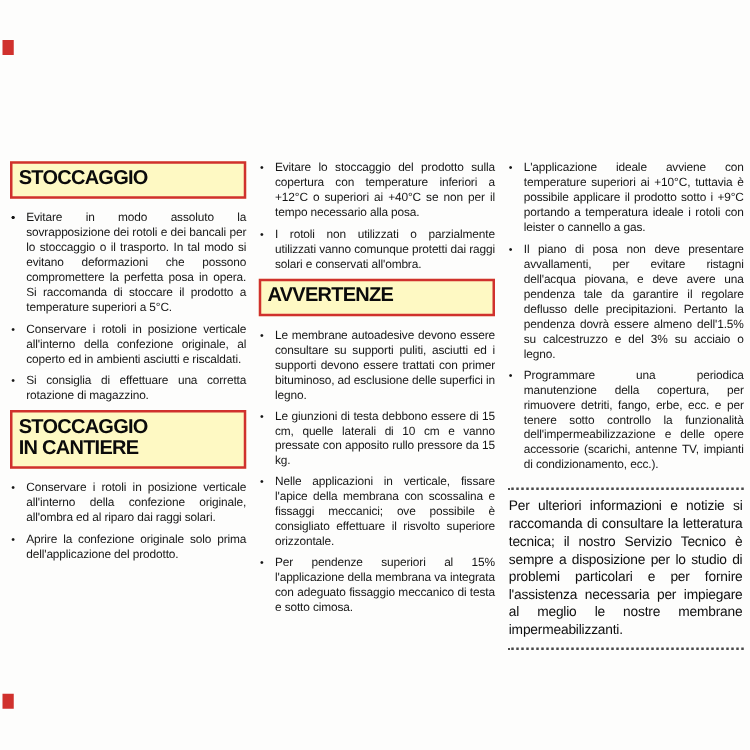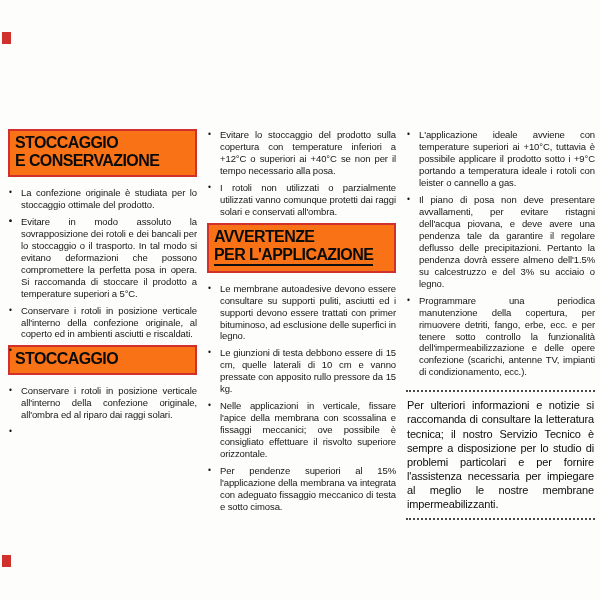--- a/index.html
+++ b/index.html
@@ -24,21 +24,21 @@
   .corner-mark.bottom{top:555px;}
   .columns{
     position:absolute;left:8px;top:129px;
     display:flex;gap:10px;align-items:flex-start;
   }
   .column{width:189px;}
   .hbox{
     box-sizing:border-box;
     width:100%;
     border:2px solid var(--red);
-    background:#f97316;
+    background:#fef9c3;
     padding:3px 5px 5px 5px;
     font-weight:bold;
     font-size:16px;
     line-height:1.12;
     letter-spacing:-0.6px;
     color:#0b0b0b;
     margin-bottom:10px;
   }
   .bullets + .hbox{}
   .hline{white-space:nowrap;}
@@ -77,55 +77,54 @@
 </head>
 <body>
 
 <div class="page">
   <div class="corner-mark top"></div>
   <div class="corner-mark bottom"></div>
   <div class="columns" id="columns">
       <div class="column">
         <div class="hbox">
           <div class="hline">STOCCAGGIO</div>
-          <div class="hline">E CONSERVAZIONE</div>
         </div>
         <div class="bullets">
-          <div class="bitem"><span class="bglyph">•</span><span class="btext">La confezione originale è studiata per lo stoccaggio ottimale del prodotto.</span></div>
+          <div class="bitem"><span class="bglyph">•</span></div>
           <div class="bitem"><span class="bglyph">•</span></div>
           <div class="bitem"><span class="bglyph">•</span><span class="btext">Evitare in modo assoluto la sovrapposizione dei rotoli e dei bancali per lo stoccaggio o il trasporto. In tal modo si evitano deformazioni che possono compromettere la perfetta posa in opera. Si raccomanda di stoccare il prodotto a temperature superiori a 5°C.</span></div>
           <div class="bitem"><span class="bglyph">•</span><span class="btext">Conservare i rotoli in posizione verticale all'interno della confezione originale, al coperto ed in ambienti asciutti e riscaldati.</span></div>
-          <div class="bitem"><span class="bglyph">•</span></div>
+          <div class="bitem"><span class="bglyph">•</span><span class="btext">Si consiglia di effettuare una corretta rotazione di magazzino.</span></div>
         </div>
         <div class="hbox">
           <div class="hline">STOCCAGGIO</div>
+          <div class="hline">IN CANTIERE</div>
         </div>
         <div class="bullets">
           <div class="bitem"><span class="bglyph">•</span><span class="btext">Conservare i rotoli in posizione verticale all'interno della confezione originale, all'ombra ed al riparo dai raggi solari.</span></div>
-          <div class="bitem"><span class="bglyph">•</span></div>
+          <div class="bitem"><span class="bglyph">•</span><span class="btext">Aprire la confezione originale solo prima dell'applicazione del prodotto.</span></div>
         </div>
       </div>
       <div class="column">
         <div class="bullets">
           <div class="bitem"><span class="bglyph">•</span><span class="btext">Evitare lo stoccaggio del prodotto sulla copertura con temperature inferiori a +12°C o superiori ai +40°C se non per il tempo necessario alla posa.</span></div>
           <div class="bitem"><span class="bglyph">•</span><span class="btext">I rotoli non utilizzati o parzialmente utilizzati vanno comunque protetti dai raggi solari e conservati all'ombra.</span></div>
         </div>
         <div class="hbox">
           <div class="hline">AVVERTENZE</div>
-          <div class="hline"><span class="uline">PER L'APPLICAZIONE</span></div>
         </div>
         <div class="bullets">
           <div class="bitem"><span class="bglyph">•</span><span class="btext">Le membrane autoadesive devono essere consultare su supporti puliti, asciutti ed i supporti devono essere trattati con primer bituminoso, ad esclusione delle superfici in legno.</span></div>
           <div class="bitem"><span class="bglyph">•</span><span class="btext">Le giunzioni di testa debbono essere di 15 cm, quelle laterali di 10 cm e vanno pressate con apposito rullo pressore da 15 kg.</span></div>
           <div class="bitem"><span class="bglyph">•</span><span class="btext">Nelle applicazioni in verticale, fissare l'apice della membrana con scossalina e fissaggi meccanici; ove possibile è consigliato effettuare il risvolto superiore orizzontale.</span></div>
           <div class="bitem"><span class="bglyph">•</span><span class="btext">Per pendenze superiori al 15% l'applicazione della membrana va integrata con adeguato fissaggio meccanico di testa e sotto cimosa.</span></div>
         </div>
       </div>
       <div class="column">
         <div class="bullets">
           <div class="bitem"><span class="bglyph">•</span><span class="btext">L'applicazione ideale avviene con temperature superiori ai +10°C, tuttavia è possibile applicare il prodotto sotto i +9°C portando a temperatura ideale i rotoli con leister o cannello a gas.</span></div>
           <div class="bitem"><span class="bglyph">•</span><span class="btext">Il piano di posa non deve presentare avvallamenti, per evitare ristagni dell'acqua piovana, e deve avere una pendenza tale da garantire il regolare deflusso delle precipitazioni. Pertanto la pendenza dovrà essere almeno dell'1.5% su calcestruzzo e del 3% su acciaio o legno.</span></div>
-          <div class="bitem"><span class="bglyph">•</span><span class="btext">Programmare una periodica manutenzione della copertura, per rimuovere detriti, fango, erbe, ecc. e per tenere sotto controllo la funzionalità dell'impermeabilizzazione e delle opere confezione (scarichi, antenne TV, impianti di condizionamento, ecc.).</span></div>
+          <div class="bitem"><span class="bglyph">•</span><span class="btext">Programmare una periodica manutenzione della copertura, per rimuovere detriti, fango, erbe, ecc. e per tenere sotto controllo la funzionalità dell'impermeabilizzazione e delle opere accessorie (scarichi, antenne TV, impianti di condizionamento, ecc.).</span></div>
         </div>
         <div class="note">Per ulteriori informazioni e notizie si raccomanda di consultare la letteratura tecnica; il nostro Servizio Tecnico è sempre a disposizione per lo studio di problemi particolari e per fornire l'assistenza necessaria per impiegare al meglio le nostre membrane impermeabilizzanti.</div>
       </div>
     </div>
 </div>
 
 </body></html>

